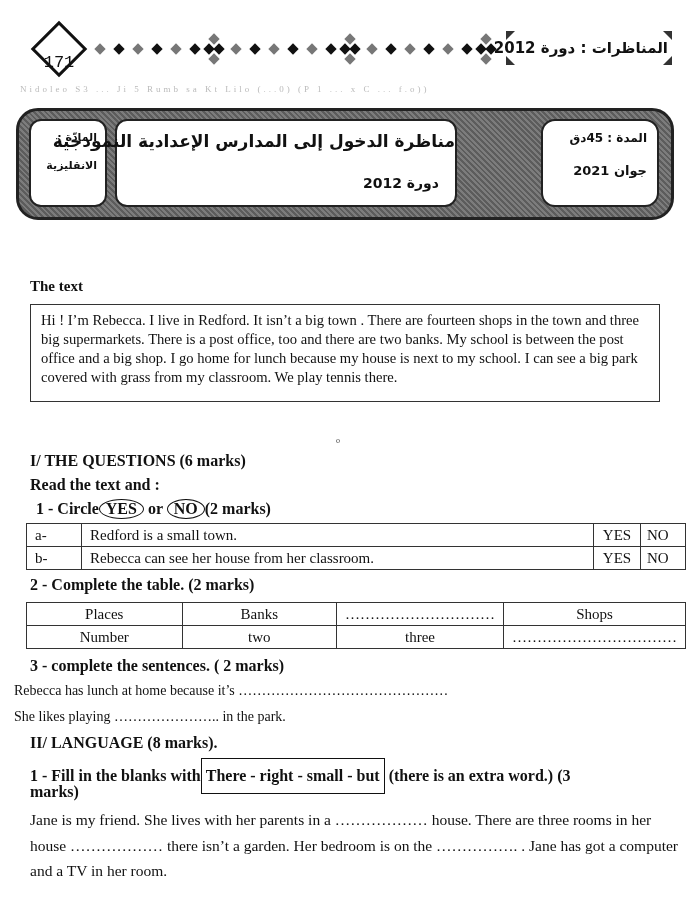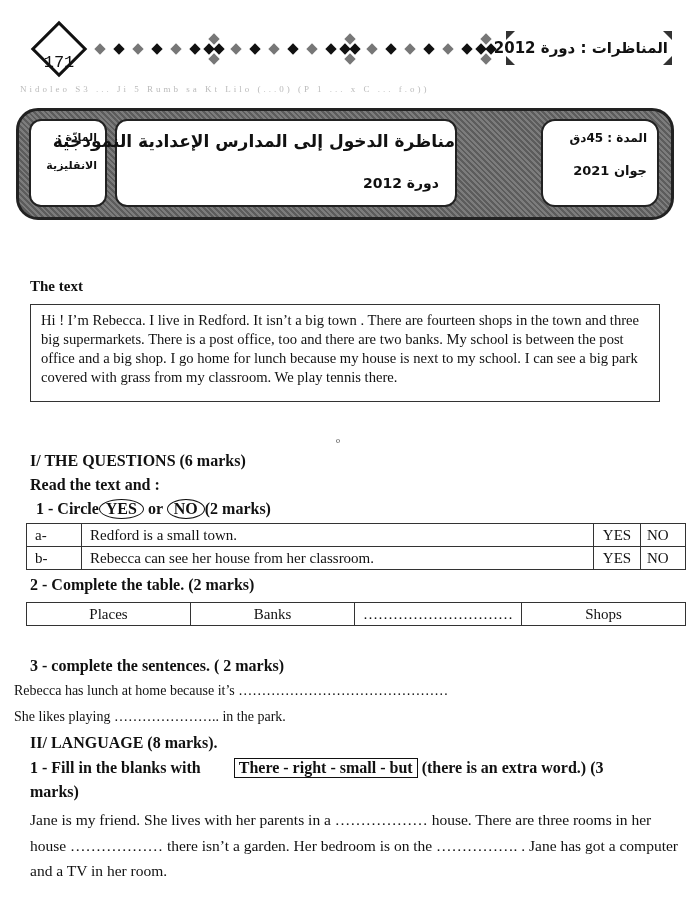--- a/index.html
+++ b/index.html
@@ -60,21 +60,21 @@
   .t1-table td.c-n { width: 32px; padding: 0 6px; }
   .q2 { left: 30px; top: 576px; font-size: 16px; }
   .t2-table { left: 26px; top: 602px; width: 660px; }
   .t2-table td { text-align: center; width: 25%; }
   .q3 { left: 30px; top: 657px; font-size: 16px; }
   .sent { left: 14px; font-size: 14px; white-space: nowrap; }
   .s1 { top: 683px; }
   .s2 { top: 709px; }
   .sec2 { left: 30px; top: 734px; font-size: 16px; }
   .fill { left: 30px; top: 758px; font-size: 16px; white-space: nowrap; }
-  .word-box { display: inline-block; border: 1.5px solid #111; padding: 0 4px; margin-left: 33px; }
+  .word-box { display: inline-block; border: 1.5px solid #111; padding: 8px 4px; }
   .fill2 { left: 30px; top: 783px; font-size: 16px; }
   .para { left: 30px; top: 807px; width: 650px; font-size: 15.5px; line-height: 25.5px; }
 </style>
 </head>
 <body>
 
 <div class="abs page-badge">
   <div class="diamond"></div>
   <div class="num">171</div>
 </div>
@@ -162,20 +162,26 @@
 
 <div class="abs h-bold q2">2 - Complete the table. (2 marks)</div>
 <table class="t2-table">
   <tbody>
       <tr>
     <td>Places</td>
     <td>Banks</td>
     <td>…………………………</td>
     <td>Shops</td>
   </tr>
+  <tr>
+    <td>Number</td>
+    <td>two</td>
+    <td>three</td>
+    <td>……………………………</td>
+  </tr>
 </tbody>
   </table>
 
 <div class="abs h-bold q3">3 - complete the sentences. ( 2 marks)</div>
 <div class="abs sent s1">Rebecca has lunch at home because it’s ………………………………………</div>
 <div class="abs sent s2">She likes playing ………………….. in the park.</div>
 
 <div class="abs h-bold sec2">II/ LANGUAGE (8 marks).</div>
 <div class="abs h-bold fill">
   <span>1 - Fill in the blanks with</span><span class="word-box"> There -  right -  small -  but</span><span>  (there is an extra word.) (3</span>

